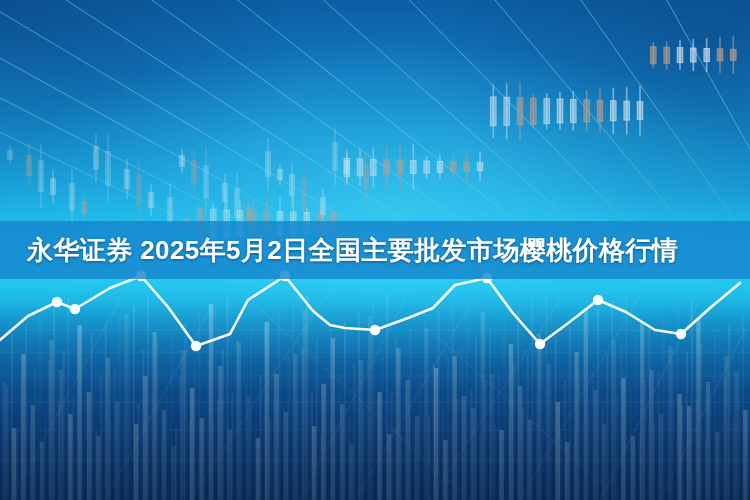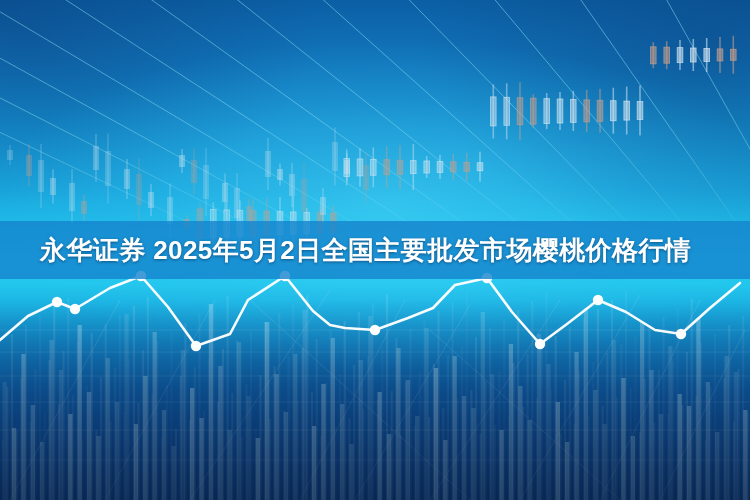--- a/index.html
+++ b/index.html
@@ -58,21 +58,21 @@
 
   
   #title-band{
     position:absolute;left:0;width:750px;
     top:221px;height:58px;
     background:rgba(21,131,205,.80);
   }
   #title-text{
     position:absolute;left:0;width:750px;top:221px;height:58px;
     display:flex;align-items:center;
-    padding-left:40px;
+    padding-left:27px;
     box-sizing:border-box;
     color:#ffffff;
     font-size:26px;
     font-weight:bold;
     letter-spacing:.4px;
     white-space:nowrap;
     text-shadow:0 1px 3px rgba(3,35,70,.55);
   }
 </style>
 </head>

